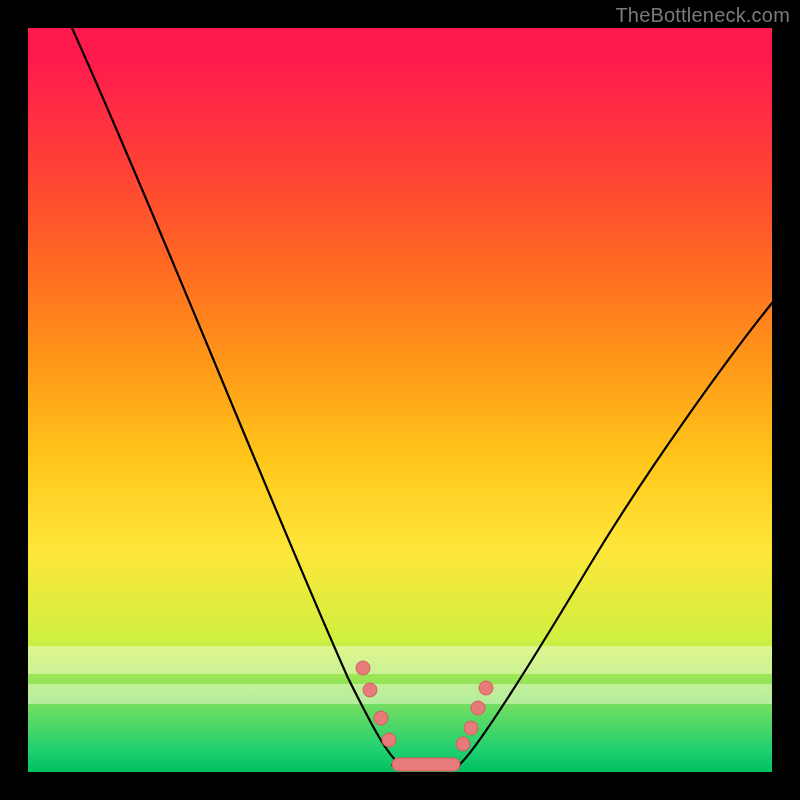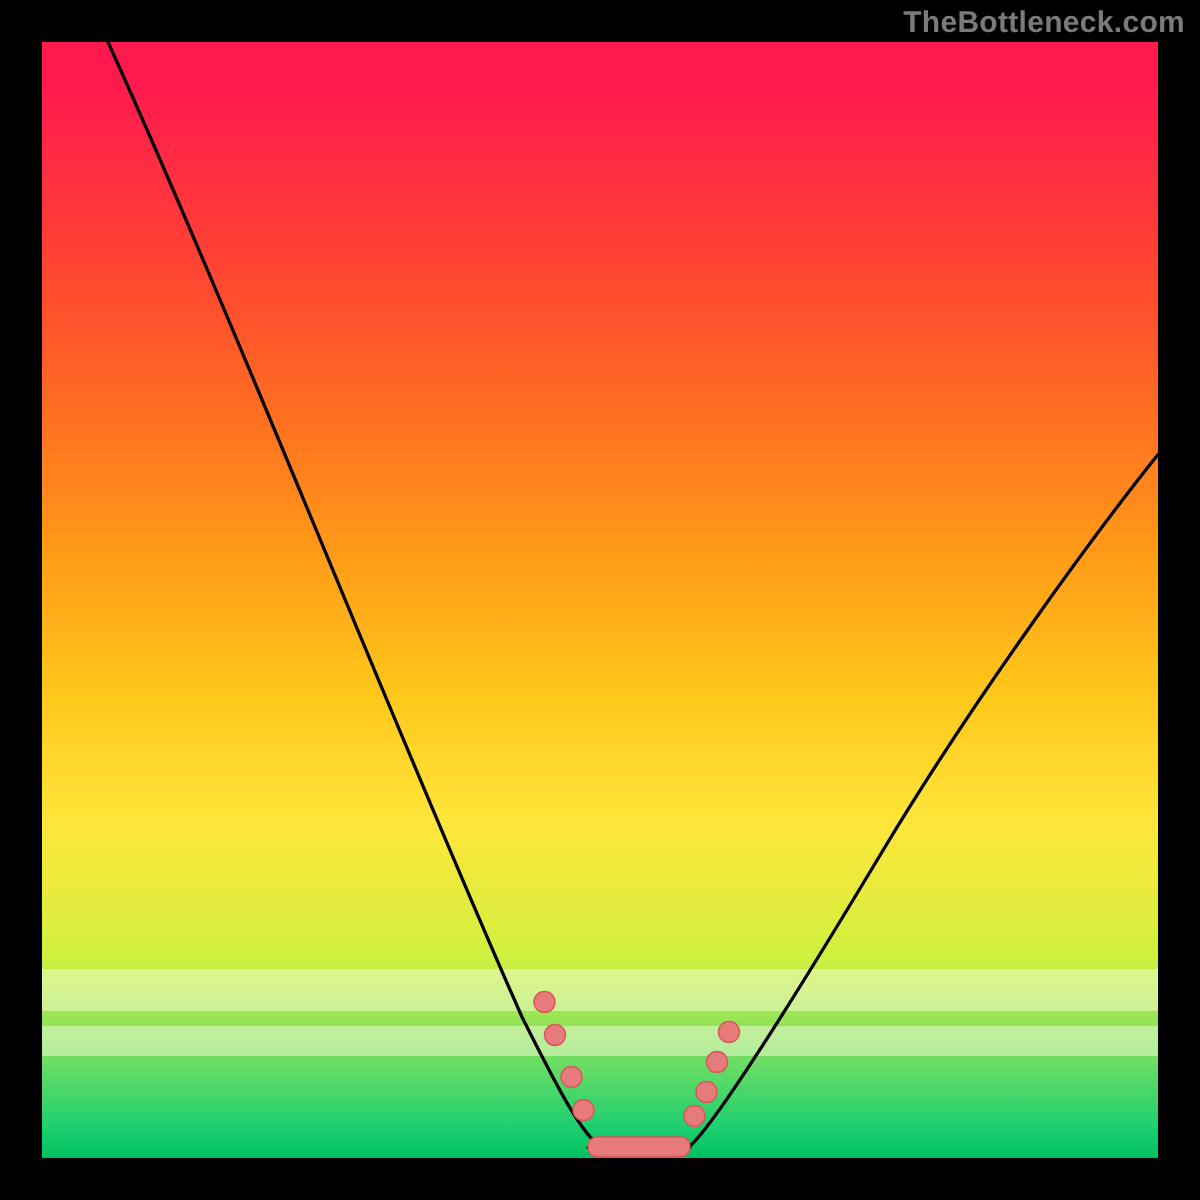--- a/index.html
+++ b/index.html
@@ -68,21 +68,21 @@
     fill: #e77a7a;
     stroke: #d85a5a;
     stroke-width: 1;
   }
   .watermark {
     position: absolute;
     top: 4px;
     right: 10px;
     color: #7a7a7a;
     font-size: 20px;
-    font-weight: 700;
+    font-weight: 400;
     letter-spacing: 0.2px;
     user-select: none;
   }
 </style>
 </head>
 <body>
 
 <div class="frame">
 
   <div class="plot-area">

